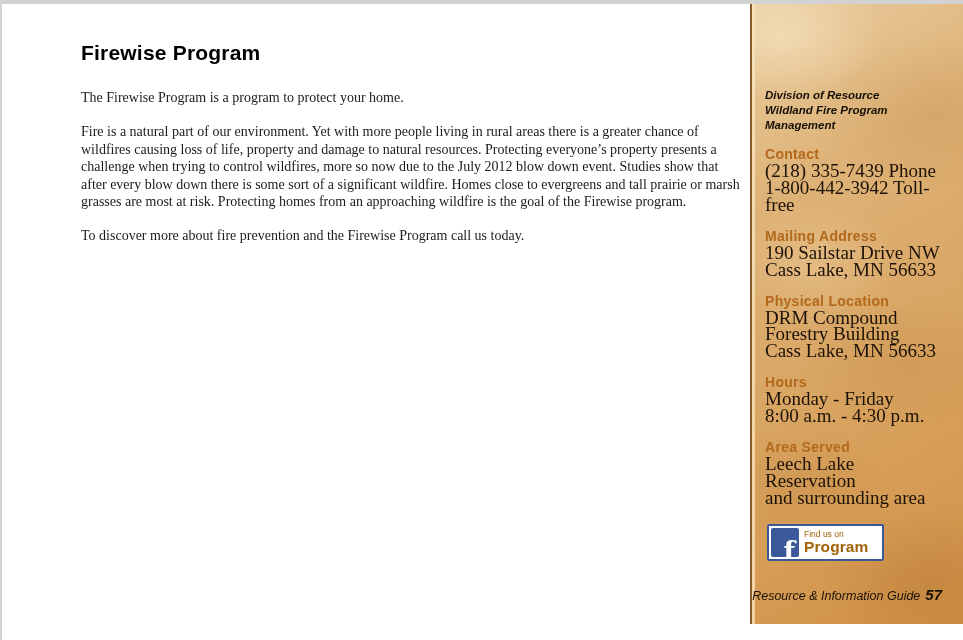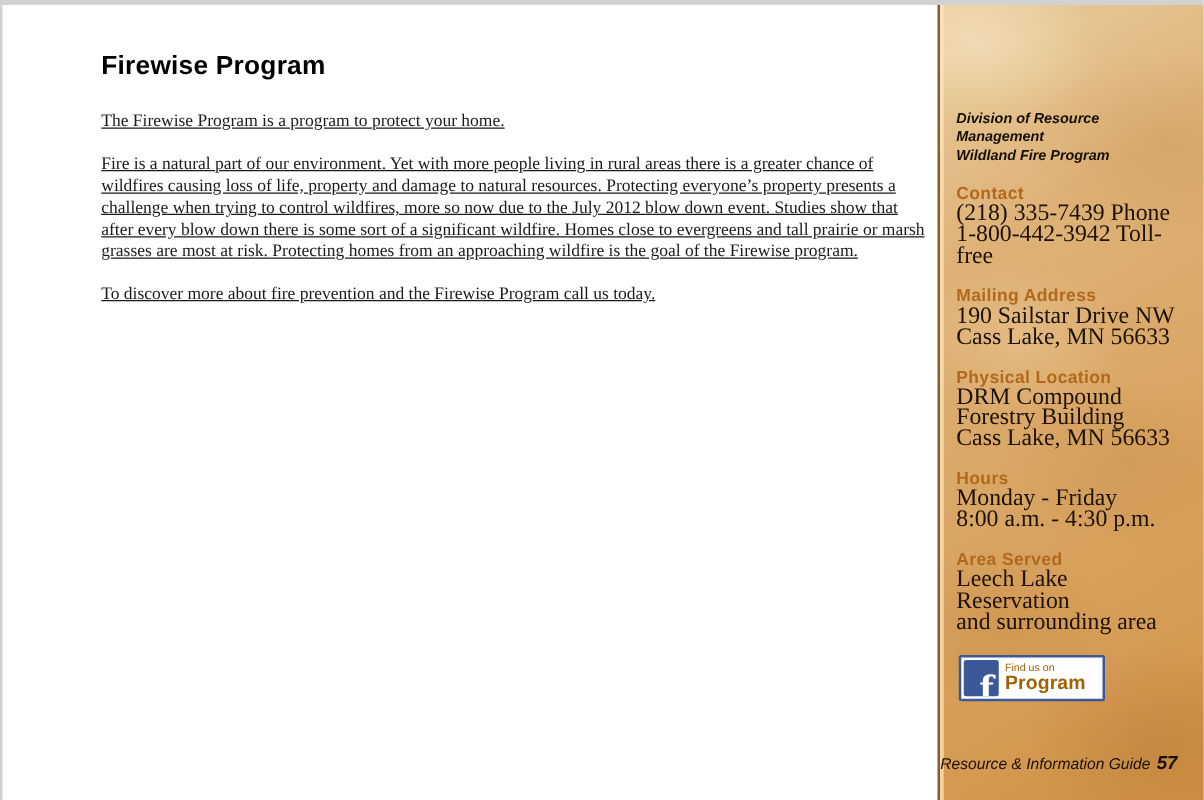--- a/index.html
+++ b/index.html
@@ -27,26 +27,25 @@
     letter-spacing: 0.2px;
     color: #000000;
     margin-bottom: 24px;
   }
   .body-copy { width: 660px; }
   .body-copy p {
     font-size: 14px;
     line-height: 17.4px;
     color: #1b1b1b;
     margin-bottom: 17px;
-    text-decoration: underline;
   }
   
   .sidebar {
     position: absolute;
-    top: 0; right: 0; bottom: 0;
+    top: 0; right: 0; bottom: 16px;
     width: 213px;
     border-left: 2px solid #8a5a2c;
     background:
       radial-gradient(140px 90px at 15% 5%, rgba(248,231,196,0.6), rgba(248,231,196,0) 70%),
       radial-gradient(160px 110px at 85% 18%, rgba(168,108,38,0.16), rgba(168,108,38,0) 70%),
       radial-gradient(120px 90px at 30% 42%, rgba(255,238,205,0.22), rgba(255,238,205,0) 70%),
       radial-gradient(150px 100px at 72% 58%, rgba(170,110,40,0.15), rgba(170,110,40,0) 70%),
       radial-gradient(130px 90px at 22% 78%, rgba(172,112,42,0.16), rgba(172,112,42,0) 70%),
       radial-gradient(150px 110px at 82% 93%, rgba(150,90,30,0.2), rgba(150,90,30,0) 70%),
       linear-gradient(150deg, #e9cda0 0%, #deb277 28%, #d9a664 55%, #d69c55 78%, #d08f44 100%);
@@ -146,22 +145,22 @@
       <p>Fire is a natural part of our environment. Yet with more people living in rural areas there is a greater chance of wildfires causing loss of life, property and damage to natural resources. Protecting everyone’s property presents a challenge when trying to control wildfires, more so now due to the July 2012 blow down event. Studies show that after every blow down there is some sort of a significant wildfire. Homes close to evergreens and tall prairie or marsh grasses are most at risk. Protecting homes from an approaching wildfire is the goal of the Firewise program.</p>
       <p>To discover more about fire prevention and the Firewise Program call us today.</p>
     </div>
   </div>
 
   <div class="sidebar">
     <div class="sidebar-inner">
 
       <div class="program-name">
         <div>Division of Resource</div>
+        <div>Wildland Fire Program</div>
         <div>Management</div>
-        <div>Wildland Fire Program</div>
       </div>
 
       <div class="side-section contact-gap">
         <div class="side-heading">Contact</div>
         <div class="side-line">(218) 335-7439 Phone</div>
         <div class="side-line">1-800-442-3942 Toll-free</div>
       </div>
 
       <div class="side-section">
         <div class="side-heading">Mailing Address</div>

